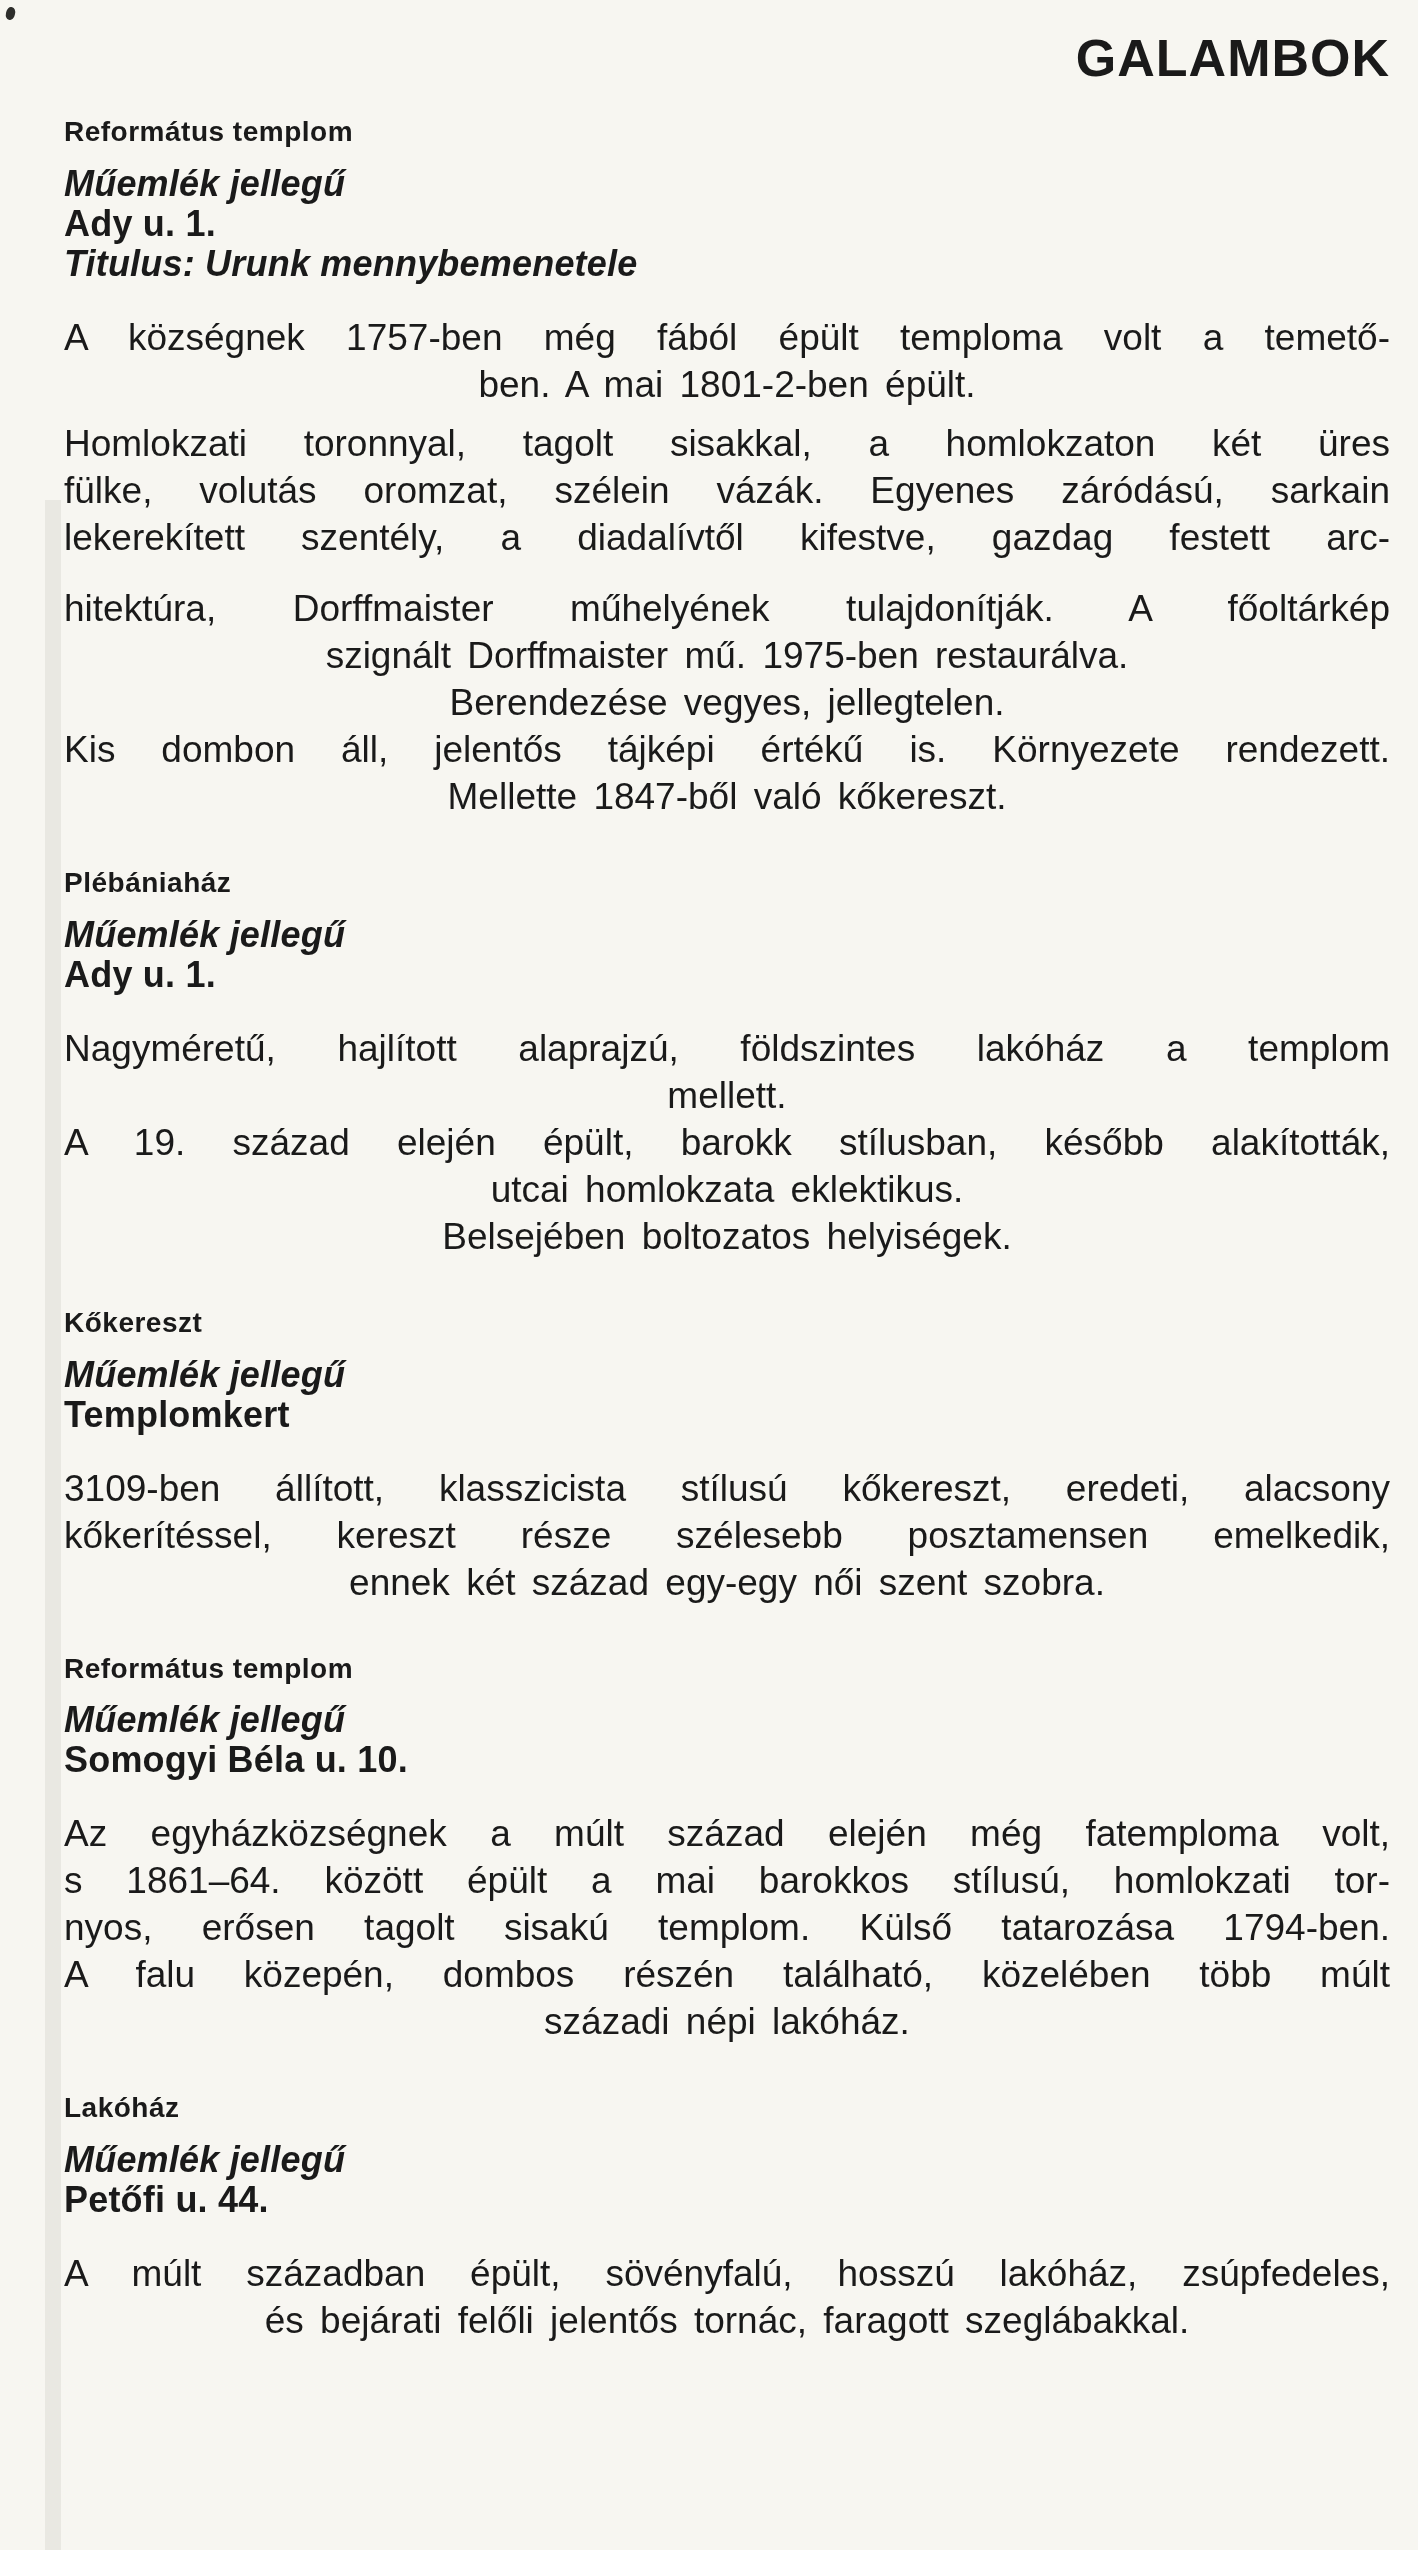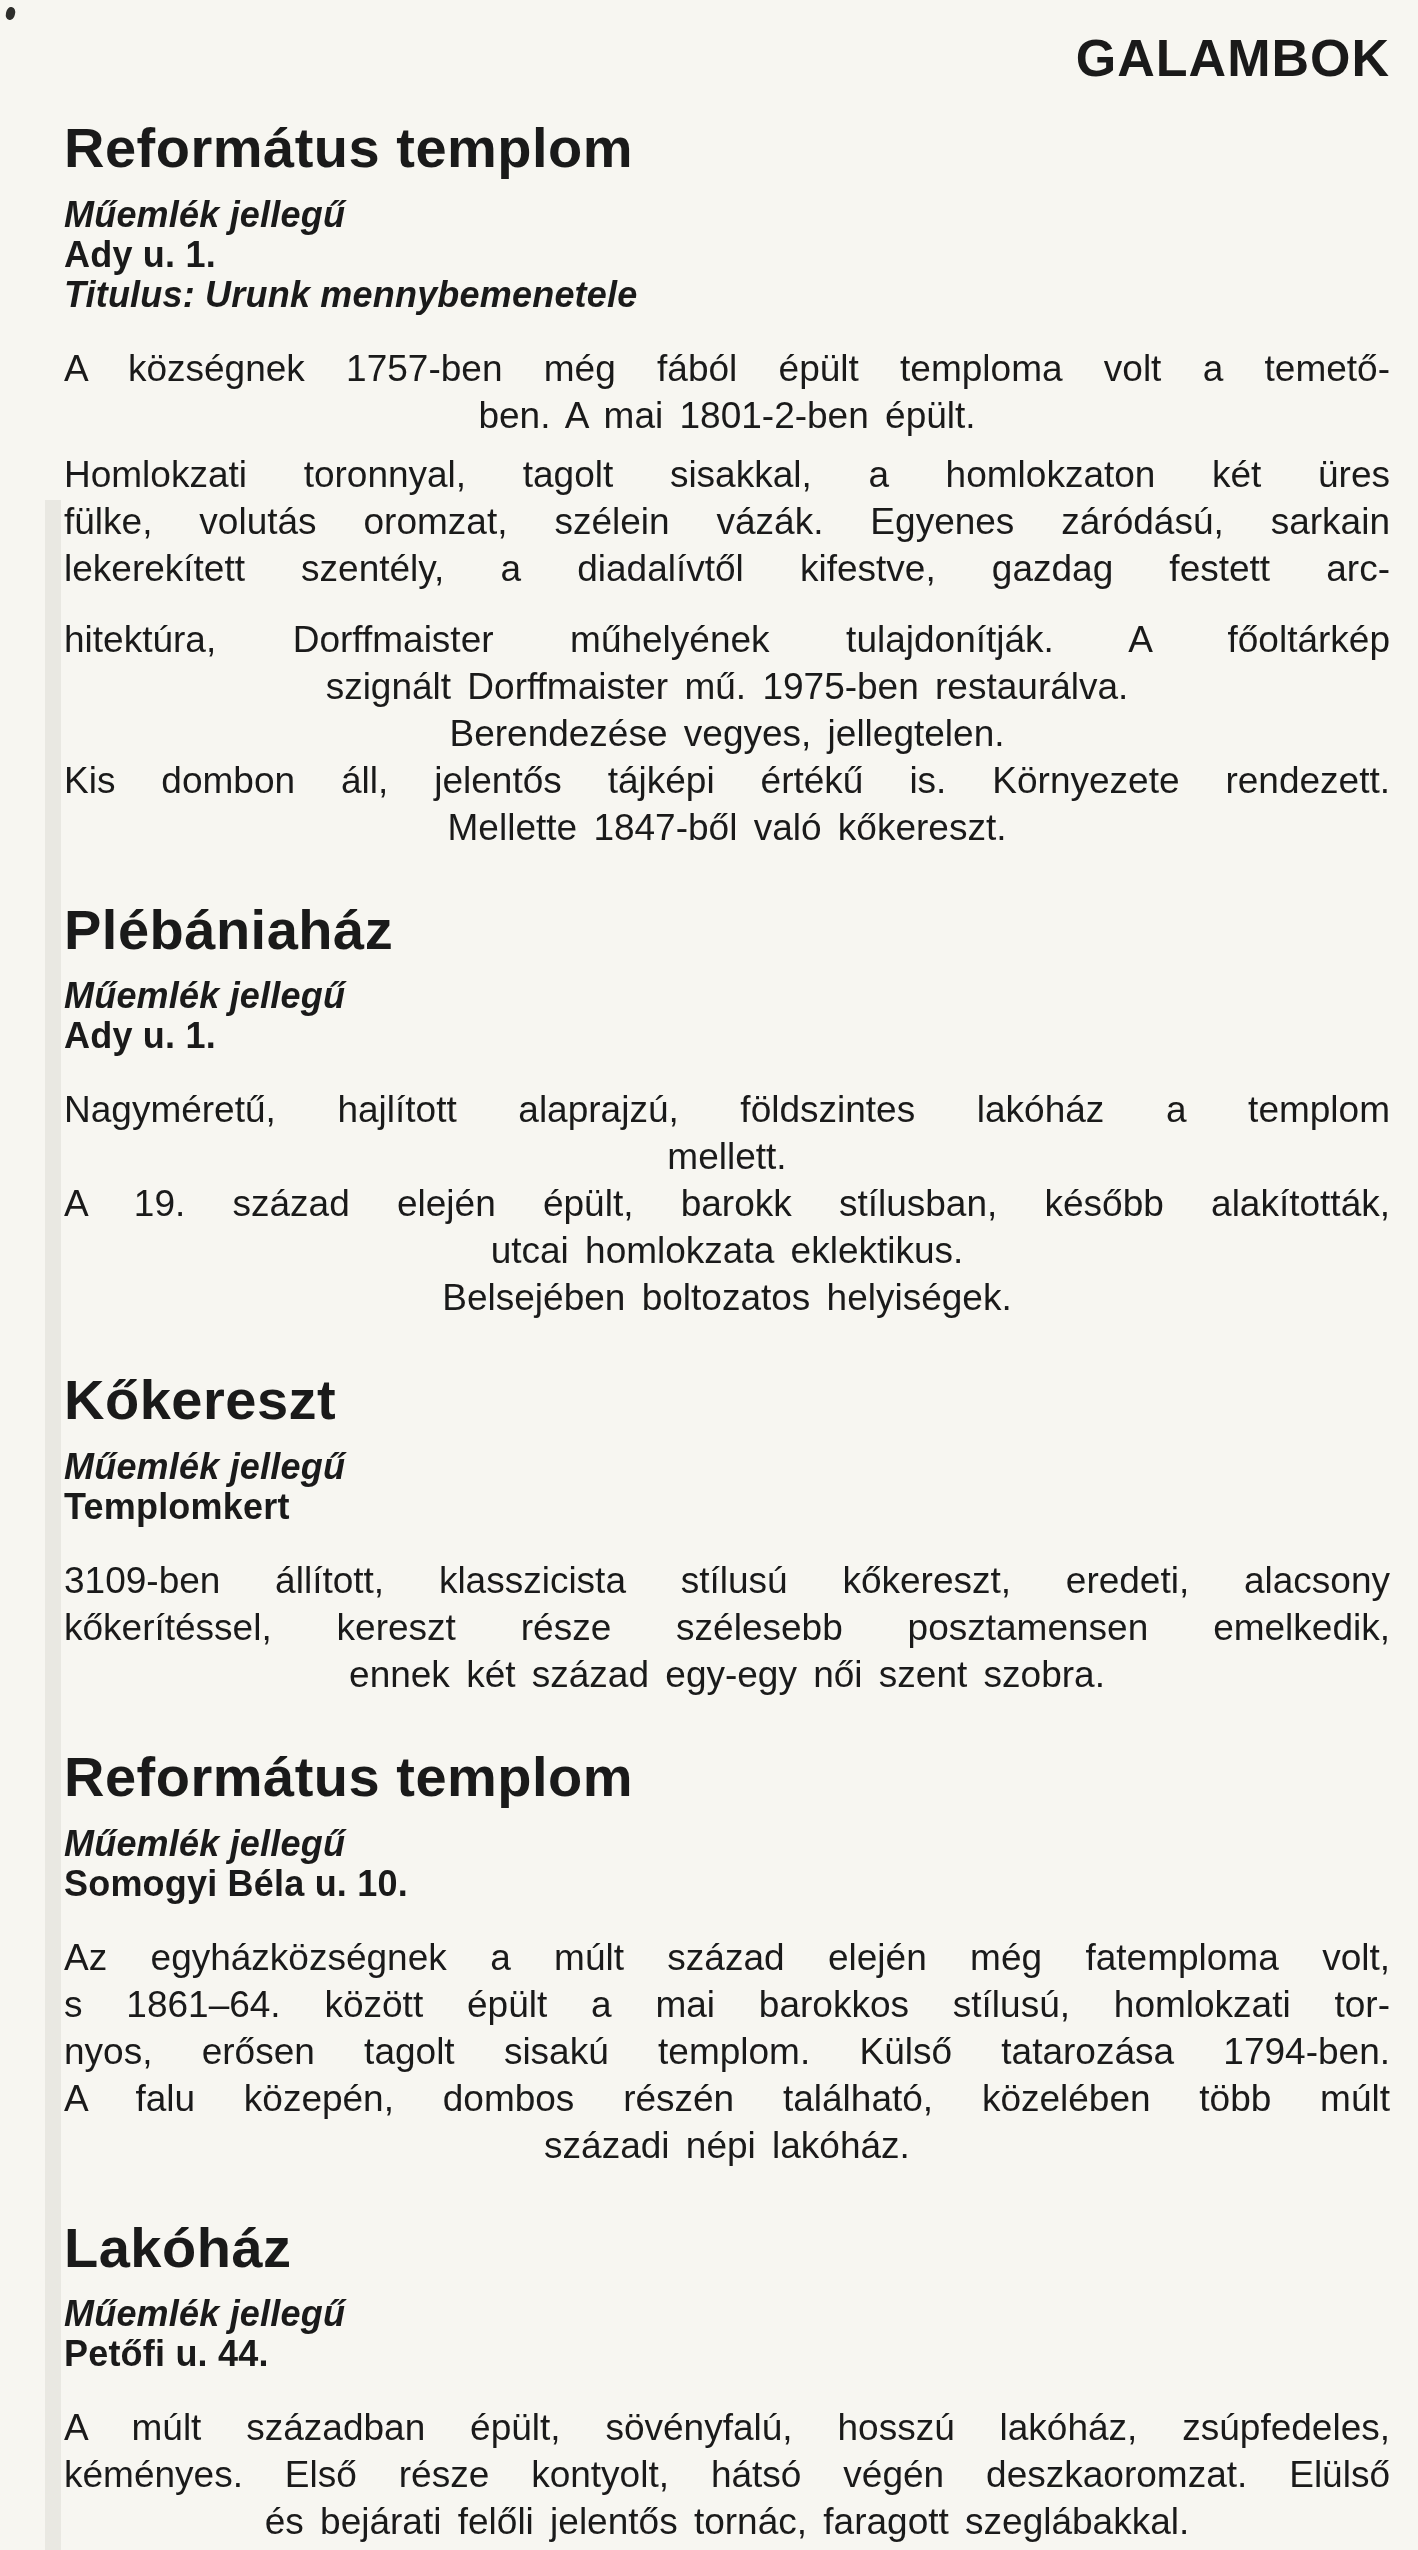--- a/index.html
+++ b/index.html
@@ -35,21 +35,21 @@
   h1.page-title {
     margin: 0;
     font-size: 52px;
     font-weight: bold;
     line-height: 1.1;
     letter-spacing: 1px;
     text-align: right;
   }
   h2.monument-heading {
     margin: 48px 0 16px 0;
-    font-size: 56px;
+    font-size: 28px;
     font-weight: bold;
     line-height: 1.1;
     letter-spacing: 0.5px;
   }
   section:first-of-type h2.monument-heading { margin-top: 30px; }
   .meta {
     font-size: 36px;
     font-weight: bold;
     line-height: 40px;
     letter-spacing: 0.2px;
@@ -139,17 +139,16 @@
     </div>
   </section>
 
   <section>
     <h2 class="monument-heading">Lakóház</h2>
     <div class="meta italic">Műemlék jellegű</div>
     <div class="meta">Petőfi u. 44.</div>
 
     <div class="para">
       <div class="ln j">A múlt században épült, sövényfalú, hosszú lakóház, zsúpfedeles,</div>
-      <div class="ln j">kéményes. Első része kontyolt, hátsó végén deszkaoromzat. Elülső</div>
       <div class="ln l">és bejárati felőli jelentős tornác, faragott szeglábakkal.</div>
     </div>
   </section>
 </div>
 
 </body></html>

